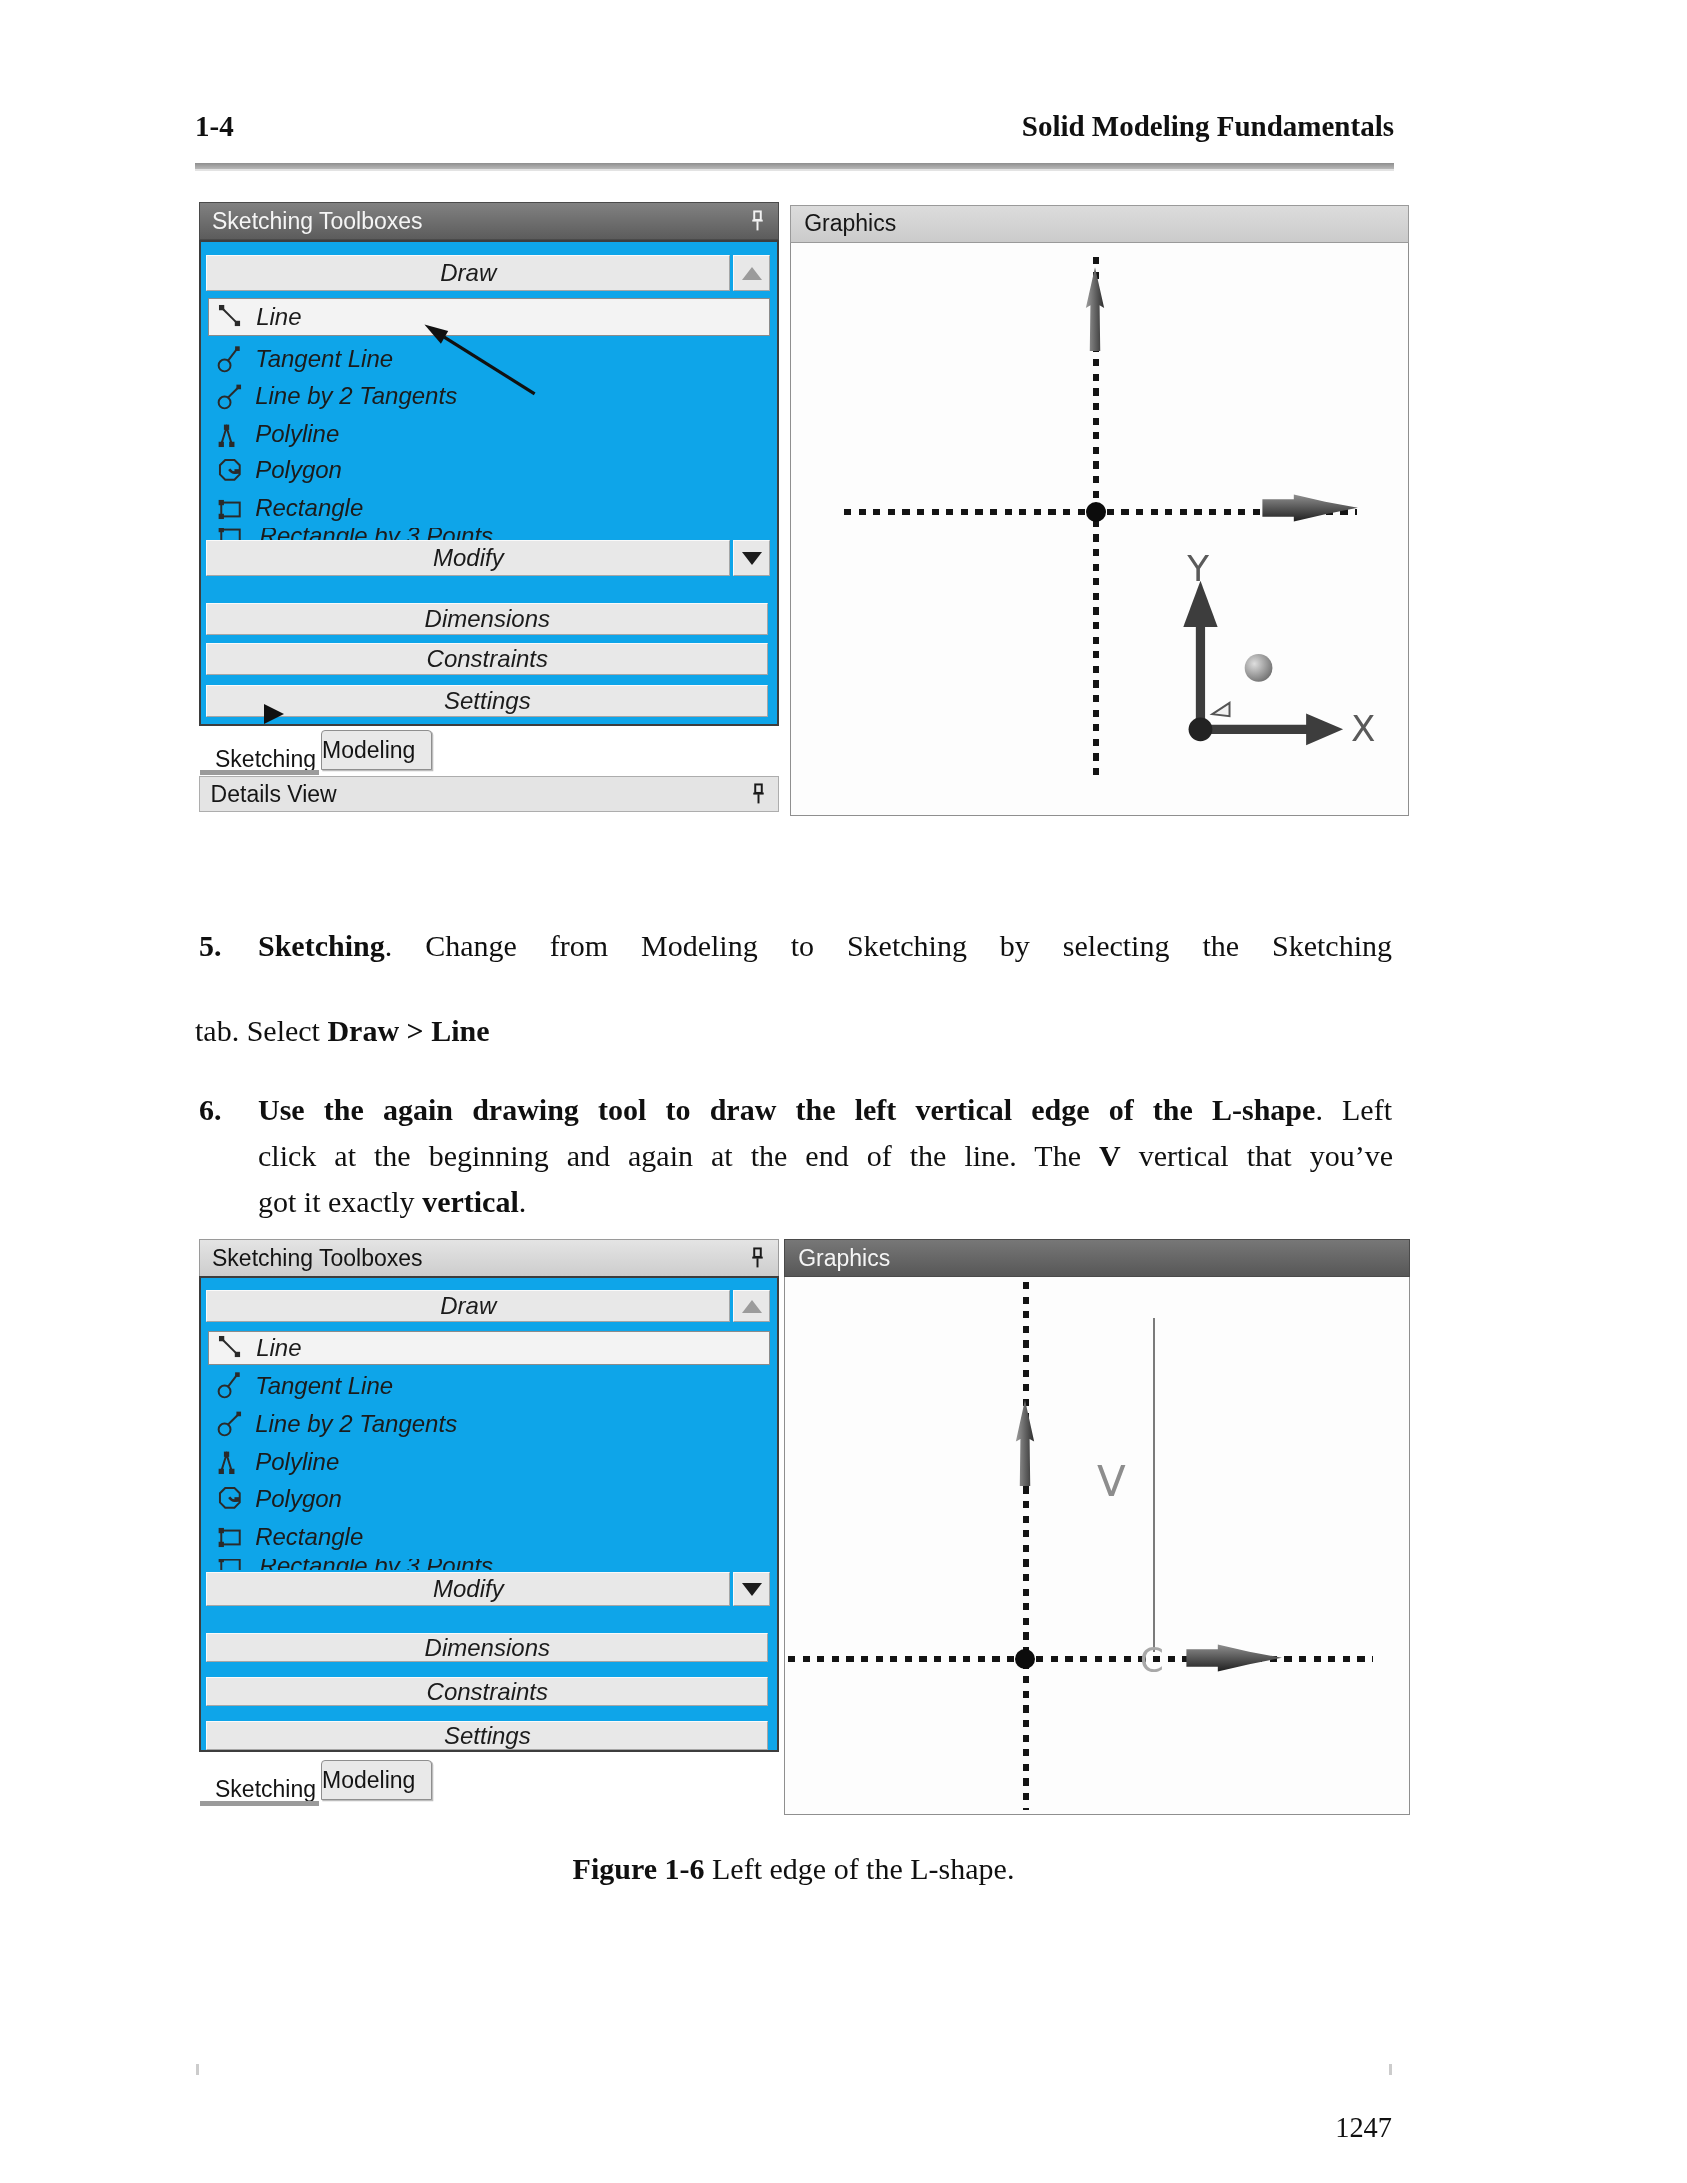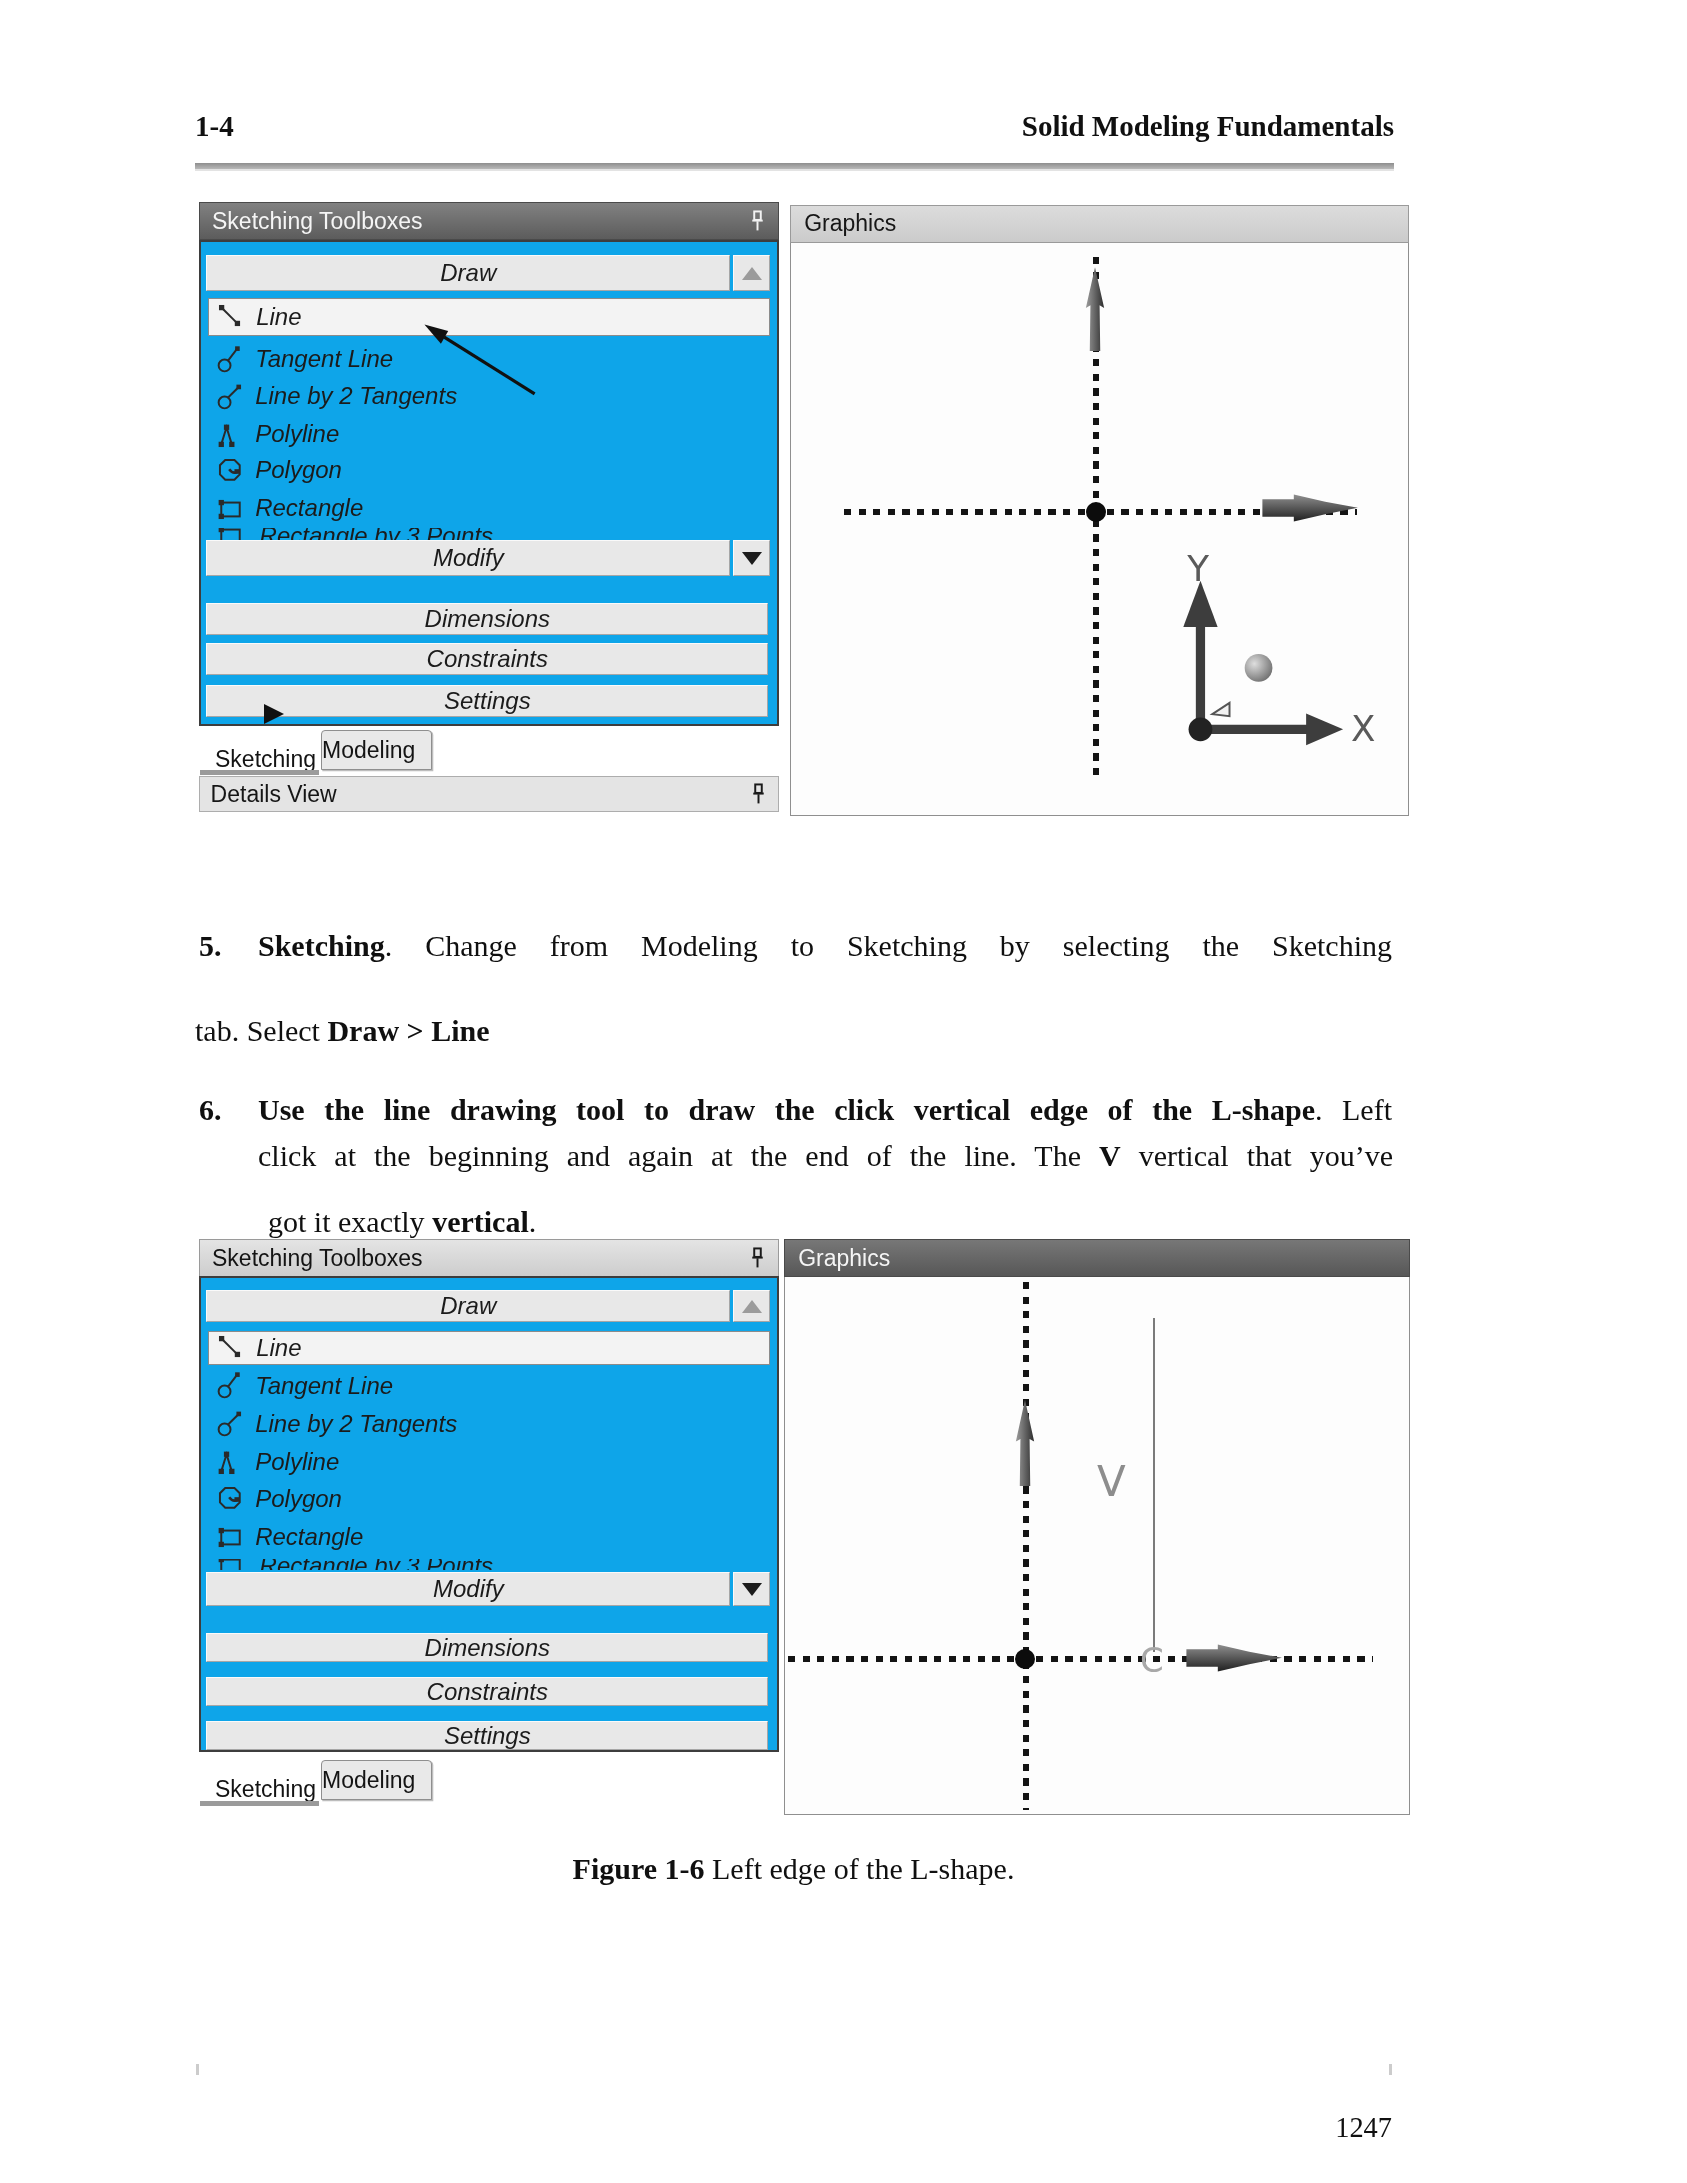--- a/index.html
+++ b/index.html
@@ -11,21 +11,21 @@
           justify-content:space-between;font-weight:bold;font-size:29px;}
   .hrule{position:absolute;left:195px;top:163px;width:1199px;height:6px;
          background:linear-gradient(to bottom,#8e8e8e,#b9b9b9);border-bottom:2px solid #e3e3e3;}
   .caption{position:absolute;left:195px;width:1197px;text-align:center;font-size:30px;}
   .cap1{top:857px;} .cap2{top:1852px;}
   .pline{position:absolute;font-size:30px;line-height:40px;}
   .p5l1{left:195px;top:926px;width:1197px;}
   .p5l2{left:195px;top:1011px;}
   .p6l1{left:195px;top:1090px;width:1197px;}
   .p6l2{left:258px;top:1136px;width:1135px;text-align:justify;text-align-last:justify;}
-  .p6l3{left:268px;top:1182px;margin-top:20px;}
+  .p6l3{left:258px;top:1182px;}
   .num{position:absolute;left:4px;font-weight:bold;}
   .ptext{display:block;margin-left:63px;text-align:justify;text-align-last:justify;}
   .pageno{position:absolute;left:195px;top:2112px;width:1197px;text-align:right;font-size:28.4px;}
   .smark{position:absolute;width:2.6px;height:10.6px;background:#cccccc;top:2064px;}
   .smark.l{left:196px;} .smark.r{left:1389px;}
 
   
   .shot{position:absolute;left:195px;width:1184px;}
   .shot1{top:202px;height:614px;}
   .shot2{top:1239px;height:577px;}
@@ -300,21 +300,21 @@
   <div class="pline p5l1">
     <span class="num">5.</span>
     <span class="ptext"><b>Sketching</b><span>. Change from Modeling to Sketching by selecting the Sketching</span></span>
   </div>
   <div class="pline p5l2">
     <span>tab. Select </span><b>Draw &gt; Line</b>
   </div>
 
   <div class="pline p6l1">
     <span class="num">6.</span>
-    <span class="ptext"><b>Use the line drawing tool to draw the click vertical edge of the L-shape</b><span>. Left</span></span>
+    <span class="ptext"><b>Use the again drawing tool to draw the left vertical edge of the L-shape</b><span>. Left</span></span>
   </div>
   <div class="pline p6l2">
     <span>click at the beginning and again at the end of the line. The </span><b>V</b><span> vertical that you’ve</span>
   </div>
   <div class="pline p6l3">
     <span>got it exactly </span><b>vertical</b><span>.</span>
   </div>
 
   <div class="shot shot2 ui">
 

